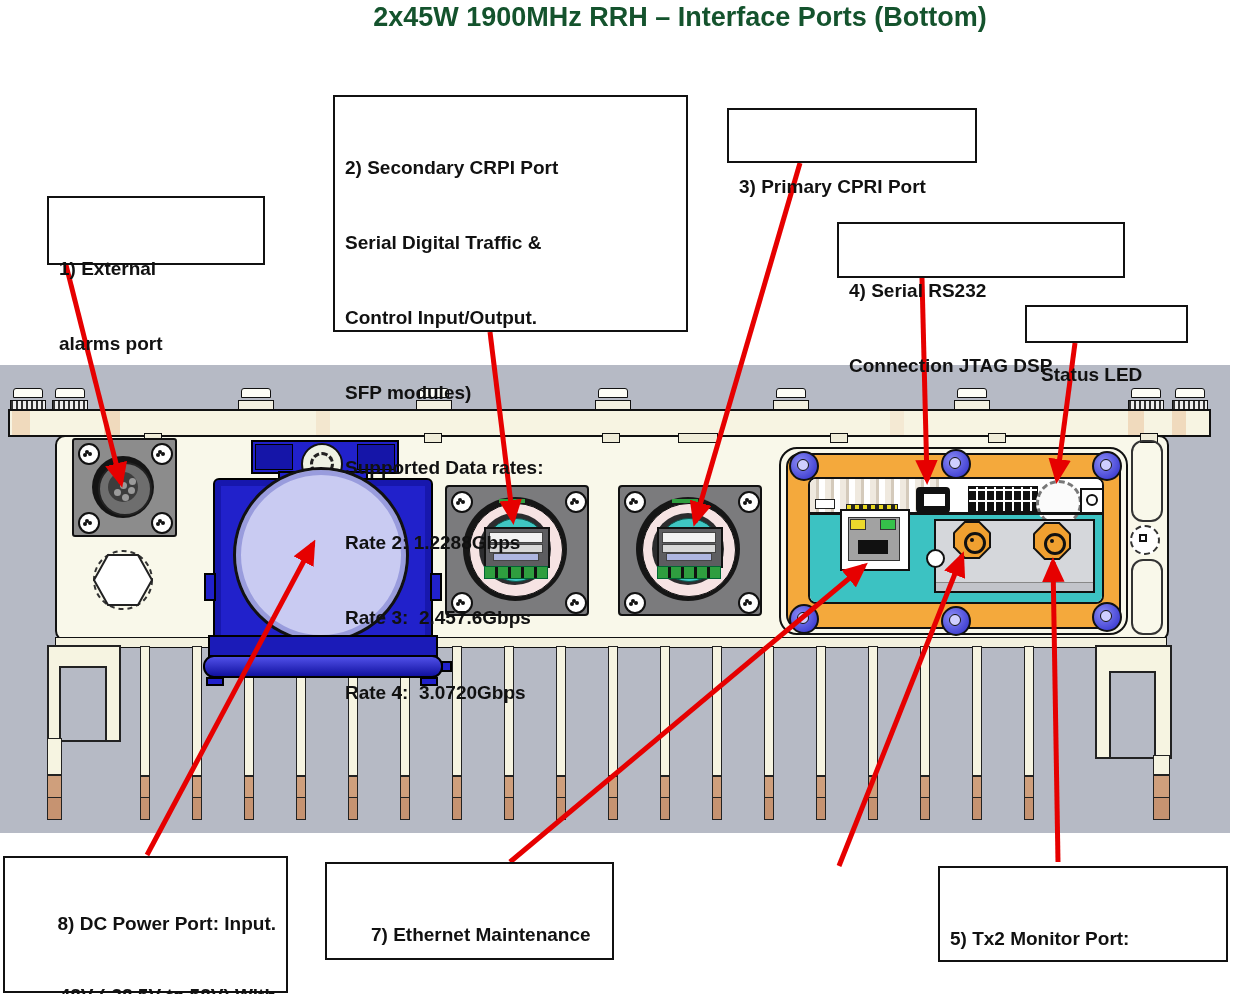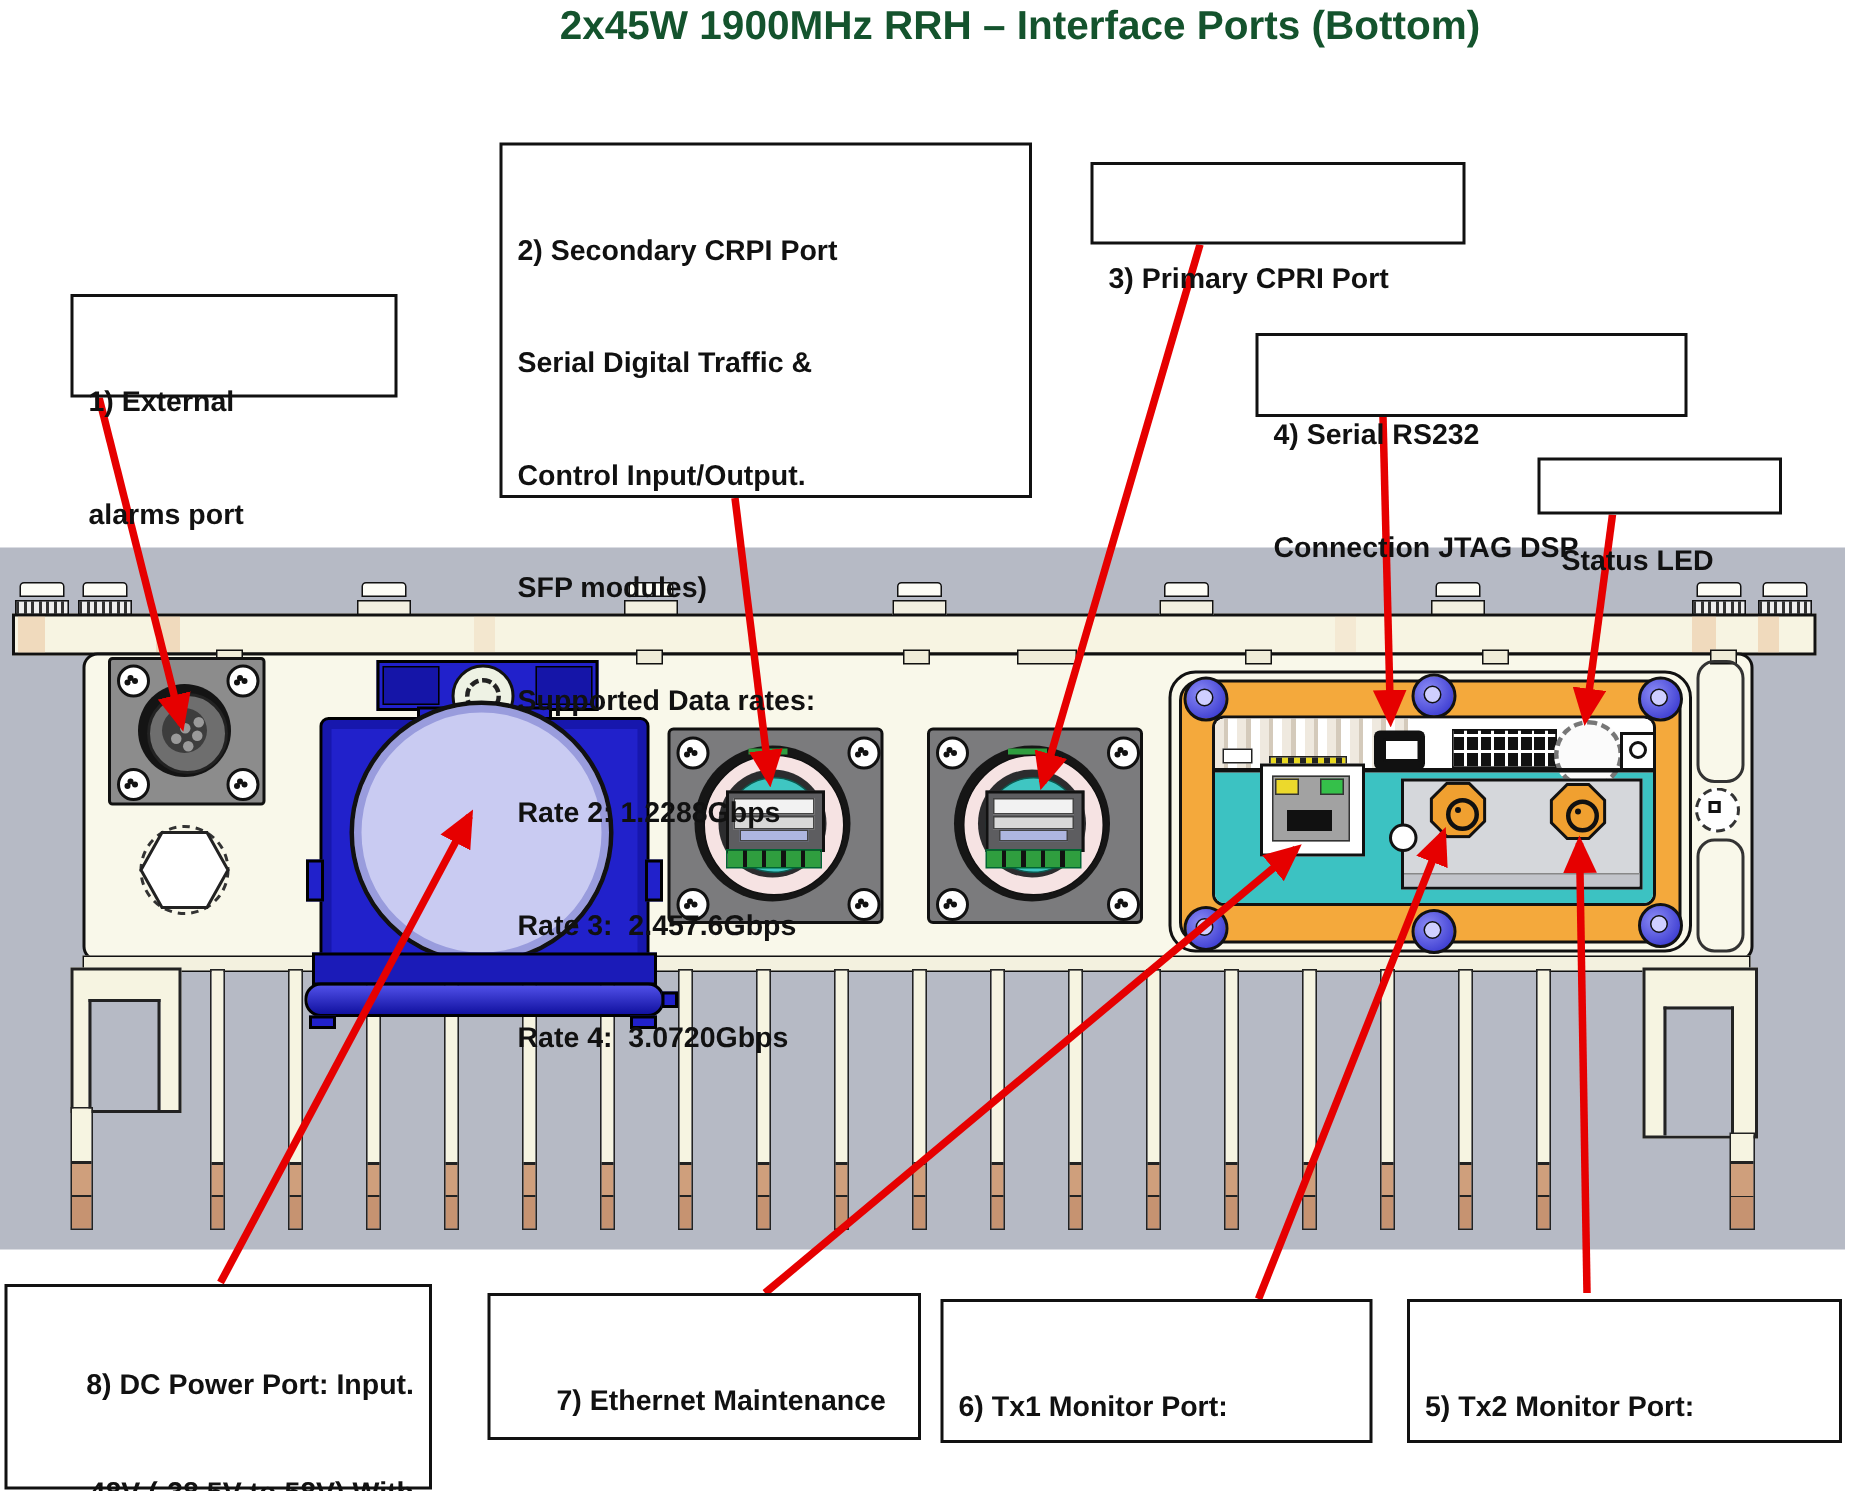--- a/index.html
+++ b/index.html
@@ -425,25 +425,20 @@
     
     
   </div>
 
   <div class="callout" style="left:325px;top:862px;width:289px;height:98px;padding-left:44px;">
     <div>7) Ethernet Maintenance</div>
     
     
   </div>
 
-  <div class="callout" style="left:627px;top:866px;width:288px;height:96px;">
-    <div>6) Tx1 Monitor Port:</div>
-    
-    
-  </div>
 
   <div class="callout" style="left:938px;top:866px;width:290px;height:96px;">
     <div>5) Tx2 Monitor Port:</div>
     
     
   </div>
 
 </div>
 
 </body></html>

